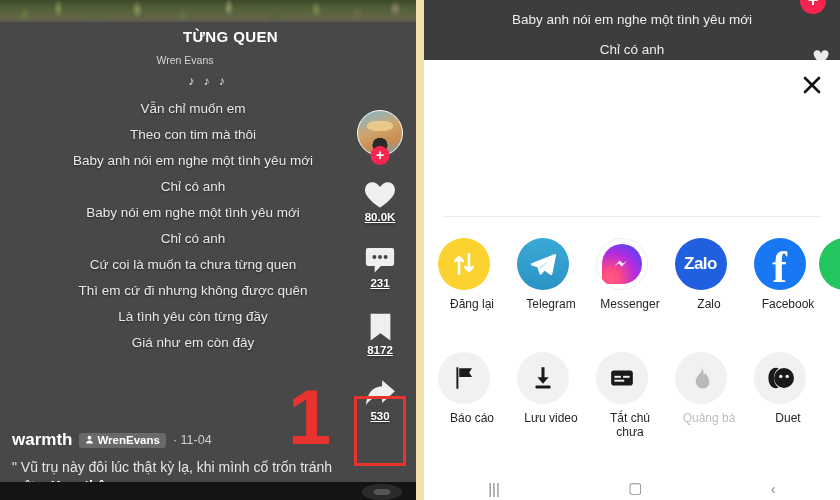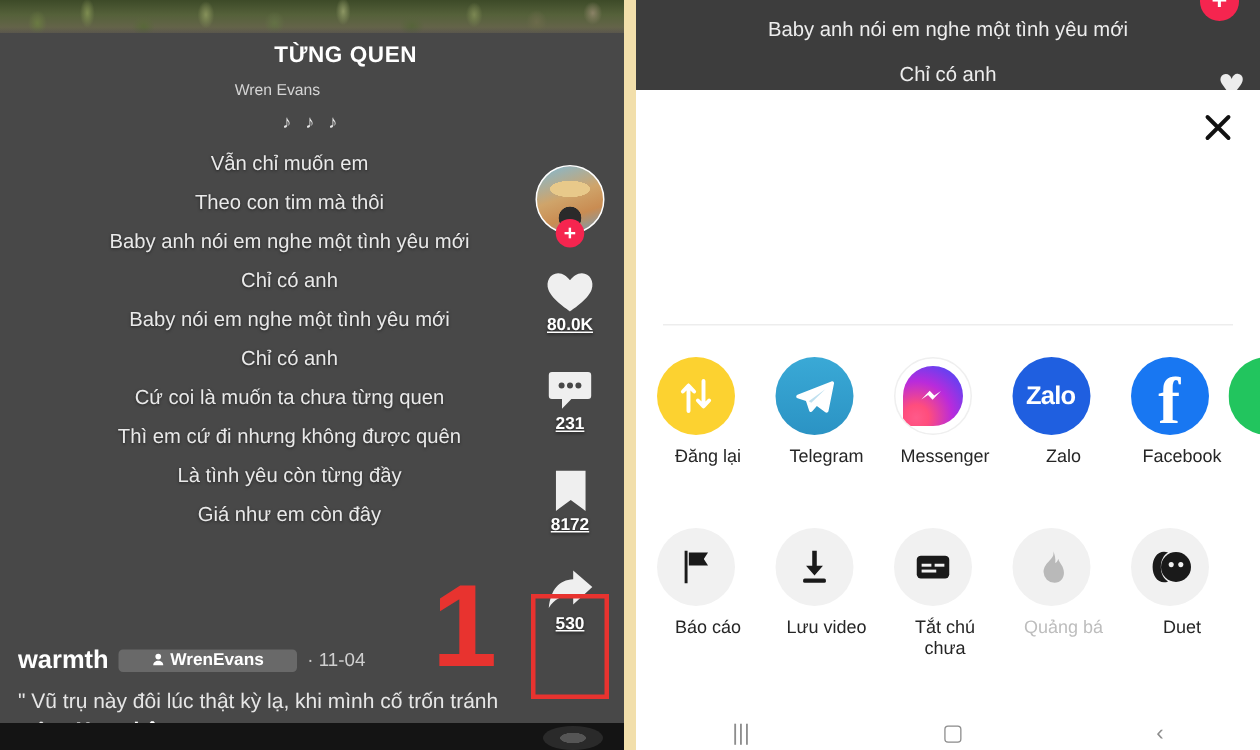--- a/index.html
+++ b/index.html
@@ -102,21 +102,21 @@
     font-family: "Liberation Sans", sans-serif;
   }
 
   
   .caption-block { position: absolute; left: 12px; bottom: 4px; width: 330px; }
   .caption-row { display: flex; align-items: center; gap: 7px; margin-bottom: 8px; }
   .user-handle { color: #fff; font-size: 17px; font-weight: bold; }
   .music-tag {
     display: inline-flex; align-items: center; gap: 3px;
     background: rgba(255,255,255,.18); border-radius: 3px;
-    padding: 1px 22px 2px; color: #fff; font-size: 11.5px; font-weight: bold;
+    padding: 1px 6px 2px; color: #fff; font-size: 11.5px; font-weight: bold;
   }
   .caption-date { color: #cfcfcf; font-size: 12.5px; }
   .caption-text { color: #e6e6e6; font-size: 14px; line-height: 19px; }
   .see-more { color: #fff; font-weight: bold; }
   .bottom-fade {
     position: absolute; left: 0; bottom: 0; width: 416px; height: 18px;
     background: #141414;
   }
   .record-disc {
     position: absolute; right: 14px; bottom: 0px;

